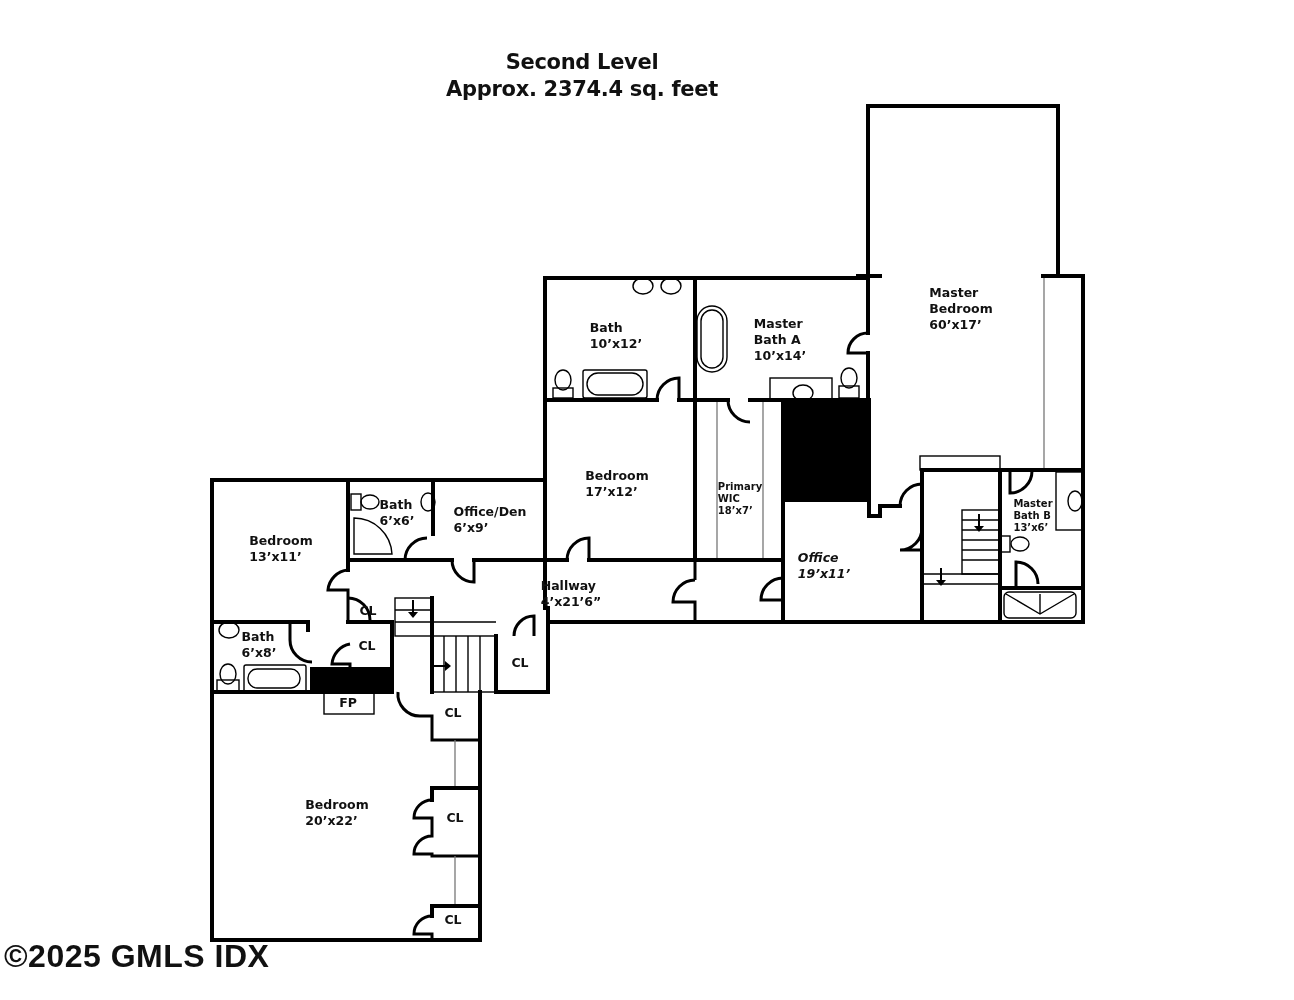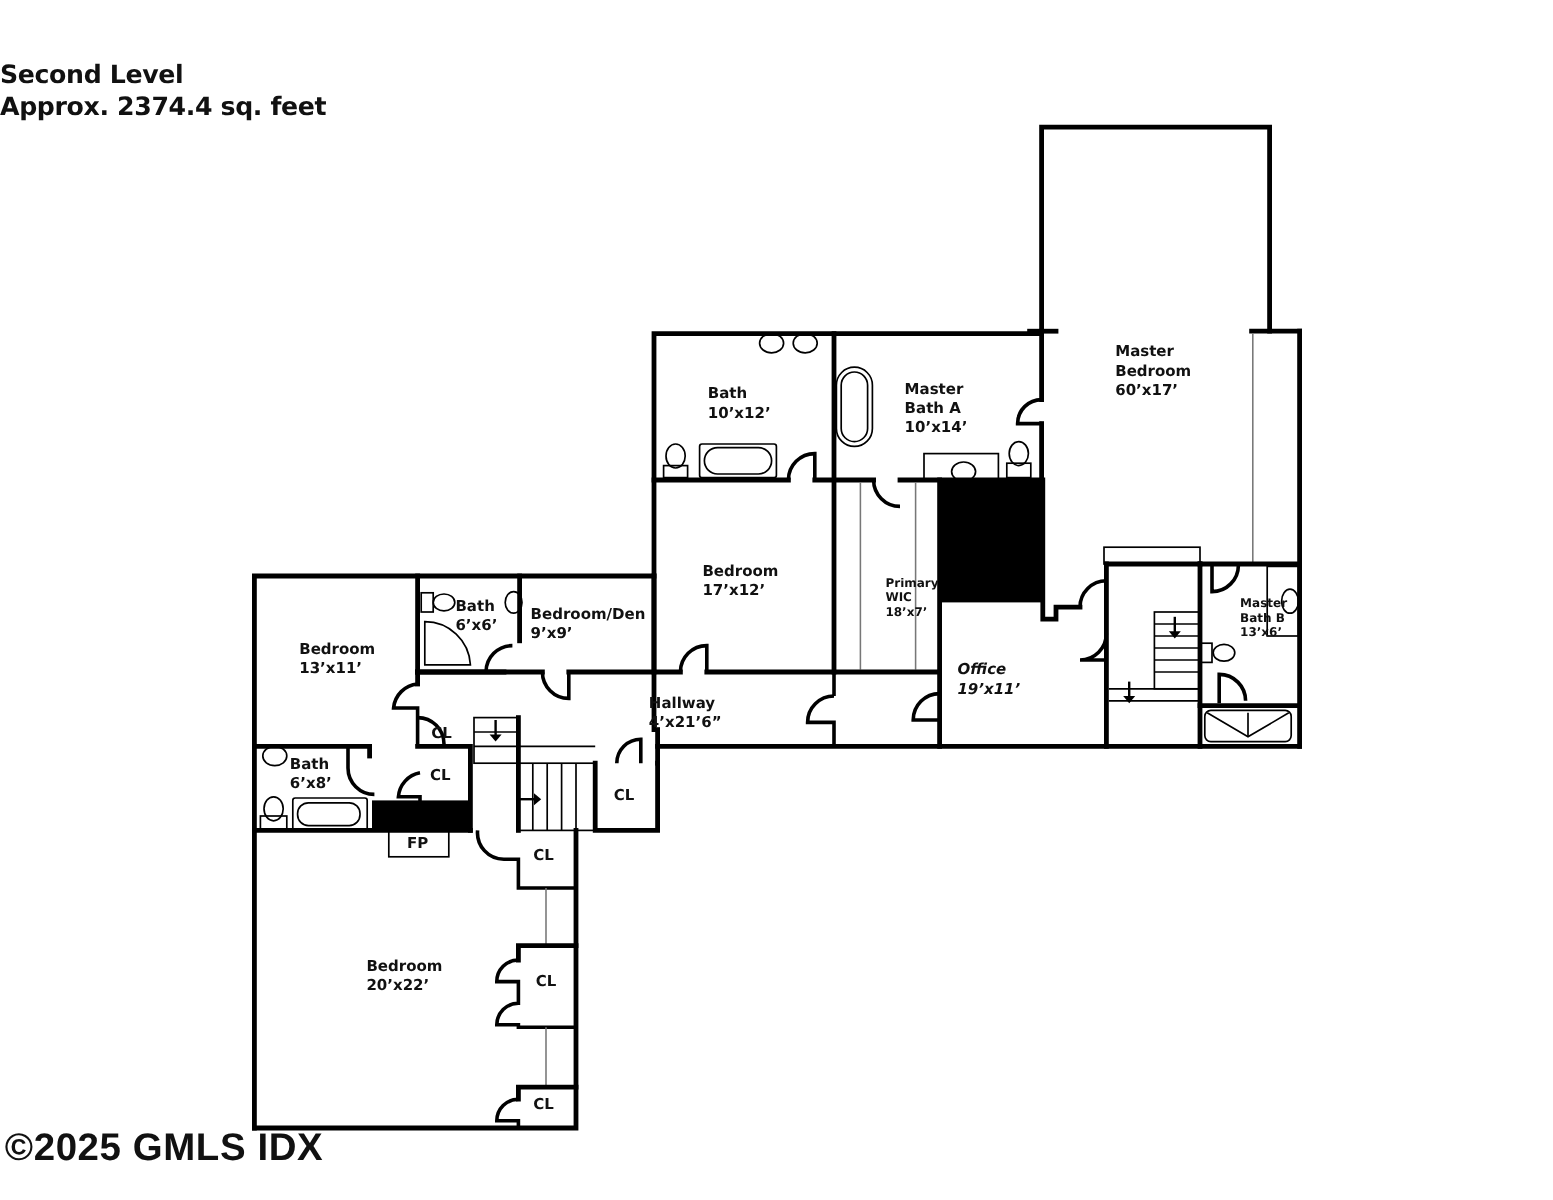--- a/index.html
+++ b/index.html
@@ -1,22 +1,22 @@
 <!DOCTYPE html>
 <html><head>
 <meta charset="utf-8">
 <style>
   html, body { margin:0; padding:0; background:#ffffff; }
   body { width:1294px; height:1000px; position:relative; overflow:hidden; font-family:"DejaVu Sans", sans-serif; }
-  .title { position:absolute; left:0; width:1164px; font-weight:bold; color:#111; font-size:21px; letter-spacing:-0.3px; }
+  .title { position:absolute; left:0; width:1164px; text-align:center; font-weight:bold; color:#111; font-size:21px; letter-spacing:-0.3px; }
   #t1 { top:50px; }
   #t2 { top:77px; }
   svg { position:absolute; left:0; top:0; }
   .lbl { position:absolute; font-weight:bold; color:#111; font-size:12.5px; line-height:16px; transform:translate(-50%,0); white-space:nowrap; }
-  .lbl.small { font-size:10px; line-height:12px;margin-left:20px; }
+  .lbl.small { font-size:10px; line-height:12px; }
   .lbl span { display:block; }
   .wm { position:absolute; left:4px; top:938px; font-family:"Liberation Sans", sans-serif; font-size:32px; color:#111; letter-spacing:0.5px; font-weight:bold; }
   .wall { fill:none; stroke:#000; stroke-width:4; stroke-linejoin:miter; stroke-linecap:square; }
   .thin { fill:none; stroke:#000; stroke-width:1.4; }
   .grey { fill:none; stroke:#777; stroke-width:1.3; }
   .door { fill:none; stroke:#000; stroke-width:3; }
 </style>
 </head>
 <body>
 
@@ -207,22 +207,22 @@
 <div class="lbl small" style="left:1033px;top:498px;">
   <span>Master</span>
   <span>Bath B</span>
   <span>13’x6’</span>
 </div>
 <div class="lbl" style="left:571px;top:578px;">
   <span>Hallway</span>
   <span>4’x21’6”</span>
 </div>
 <div class="lbl" style="left:490px;top:504px;">
-  <span>Bedroom/Den</span>
-  <span>9’x9’</span>
+  <span>Office/Den</span>
+  <span>6’x9’</span>
 </div>
 <div class="lbl" style="left:397px;top:497px;">
   <span>Bath</span>
   <span>6’x6’</span>
 </div>
 <div class="lbl" style="left:281px;top:533px;">
   <span>Bedroom</span>
   <span>13’x11’</span>
 </div>
 <div class="lbl" style="left:259px;top:629px;">

